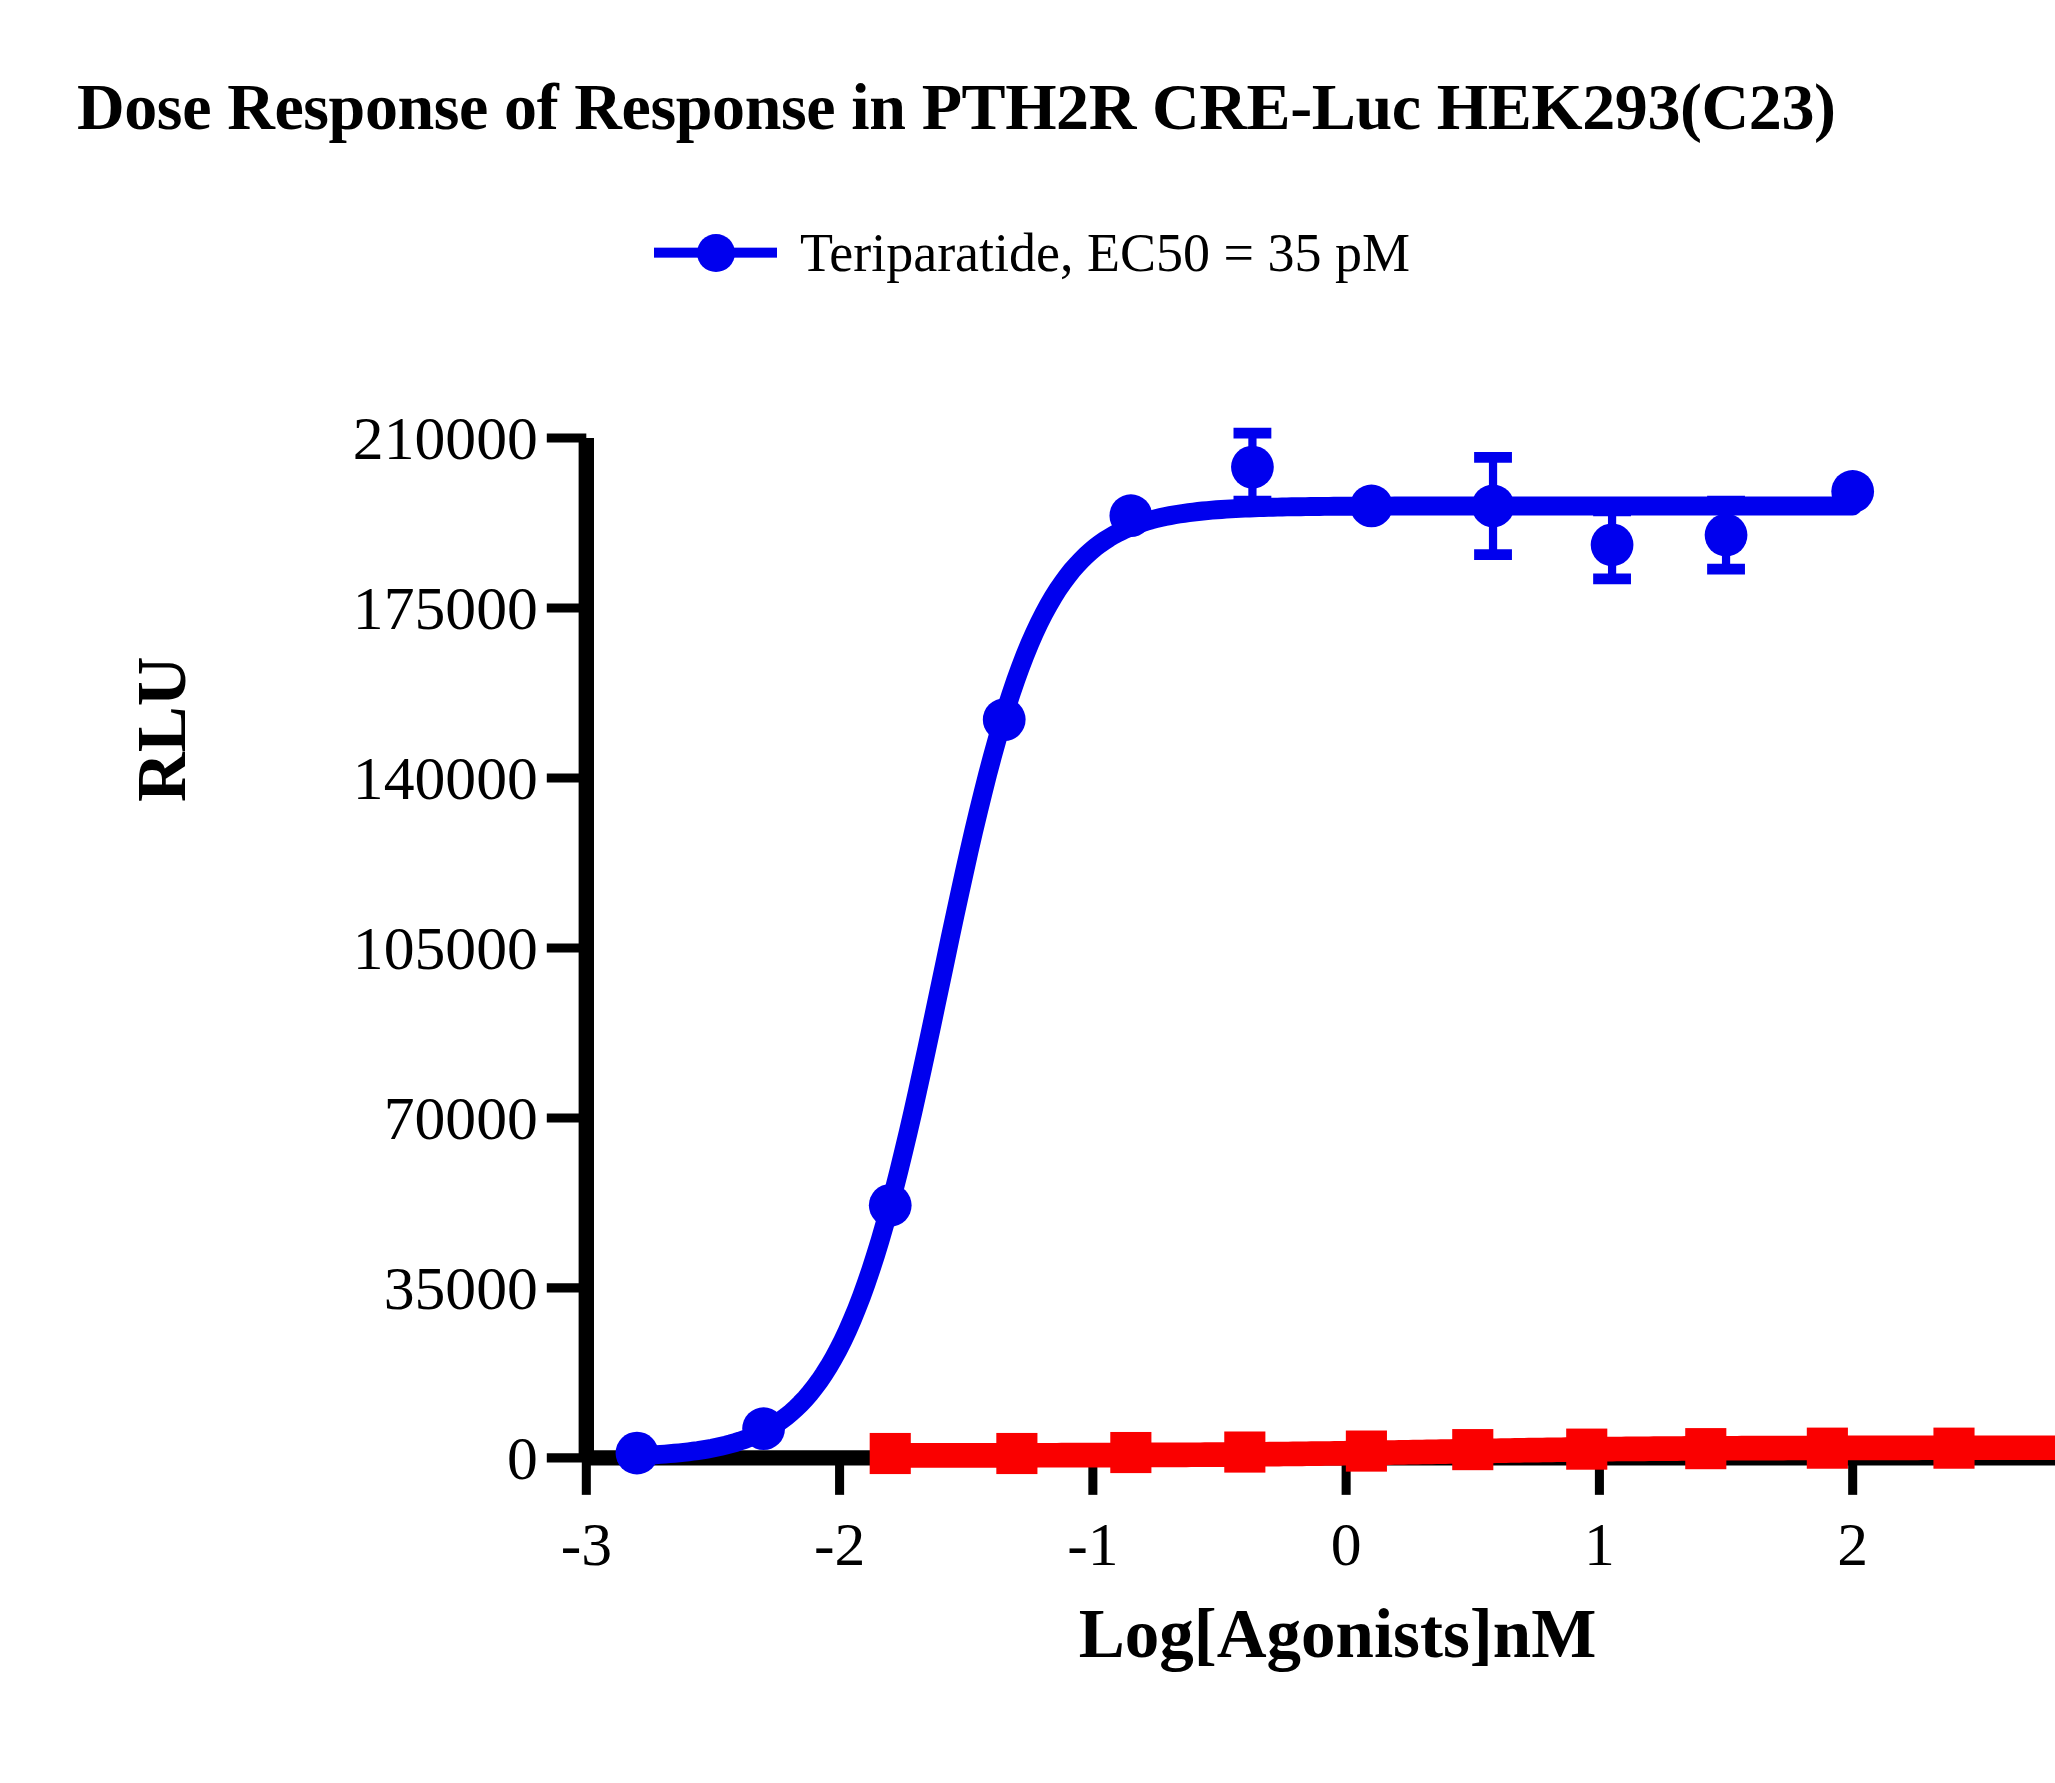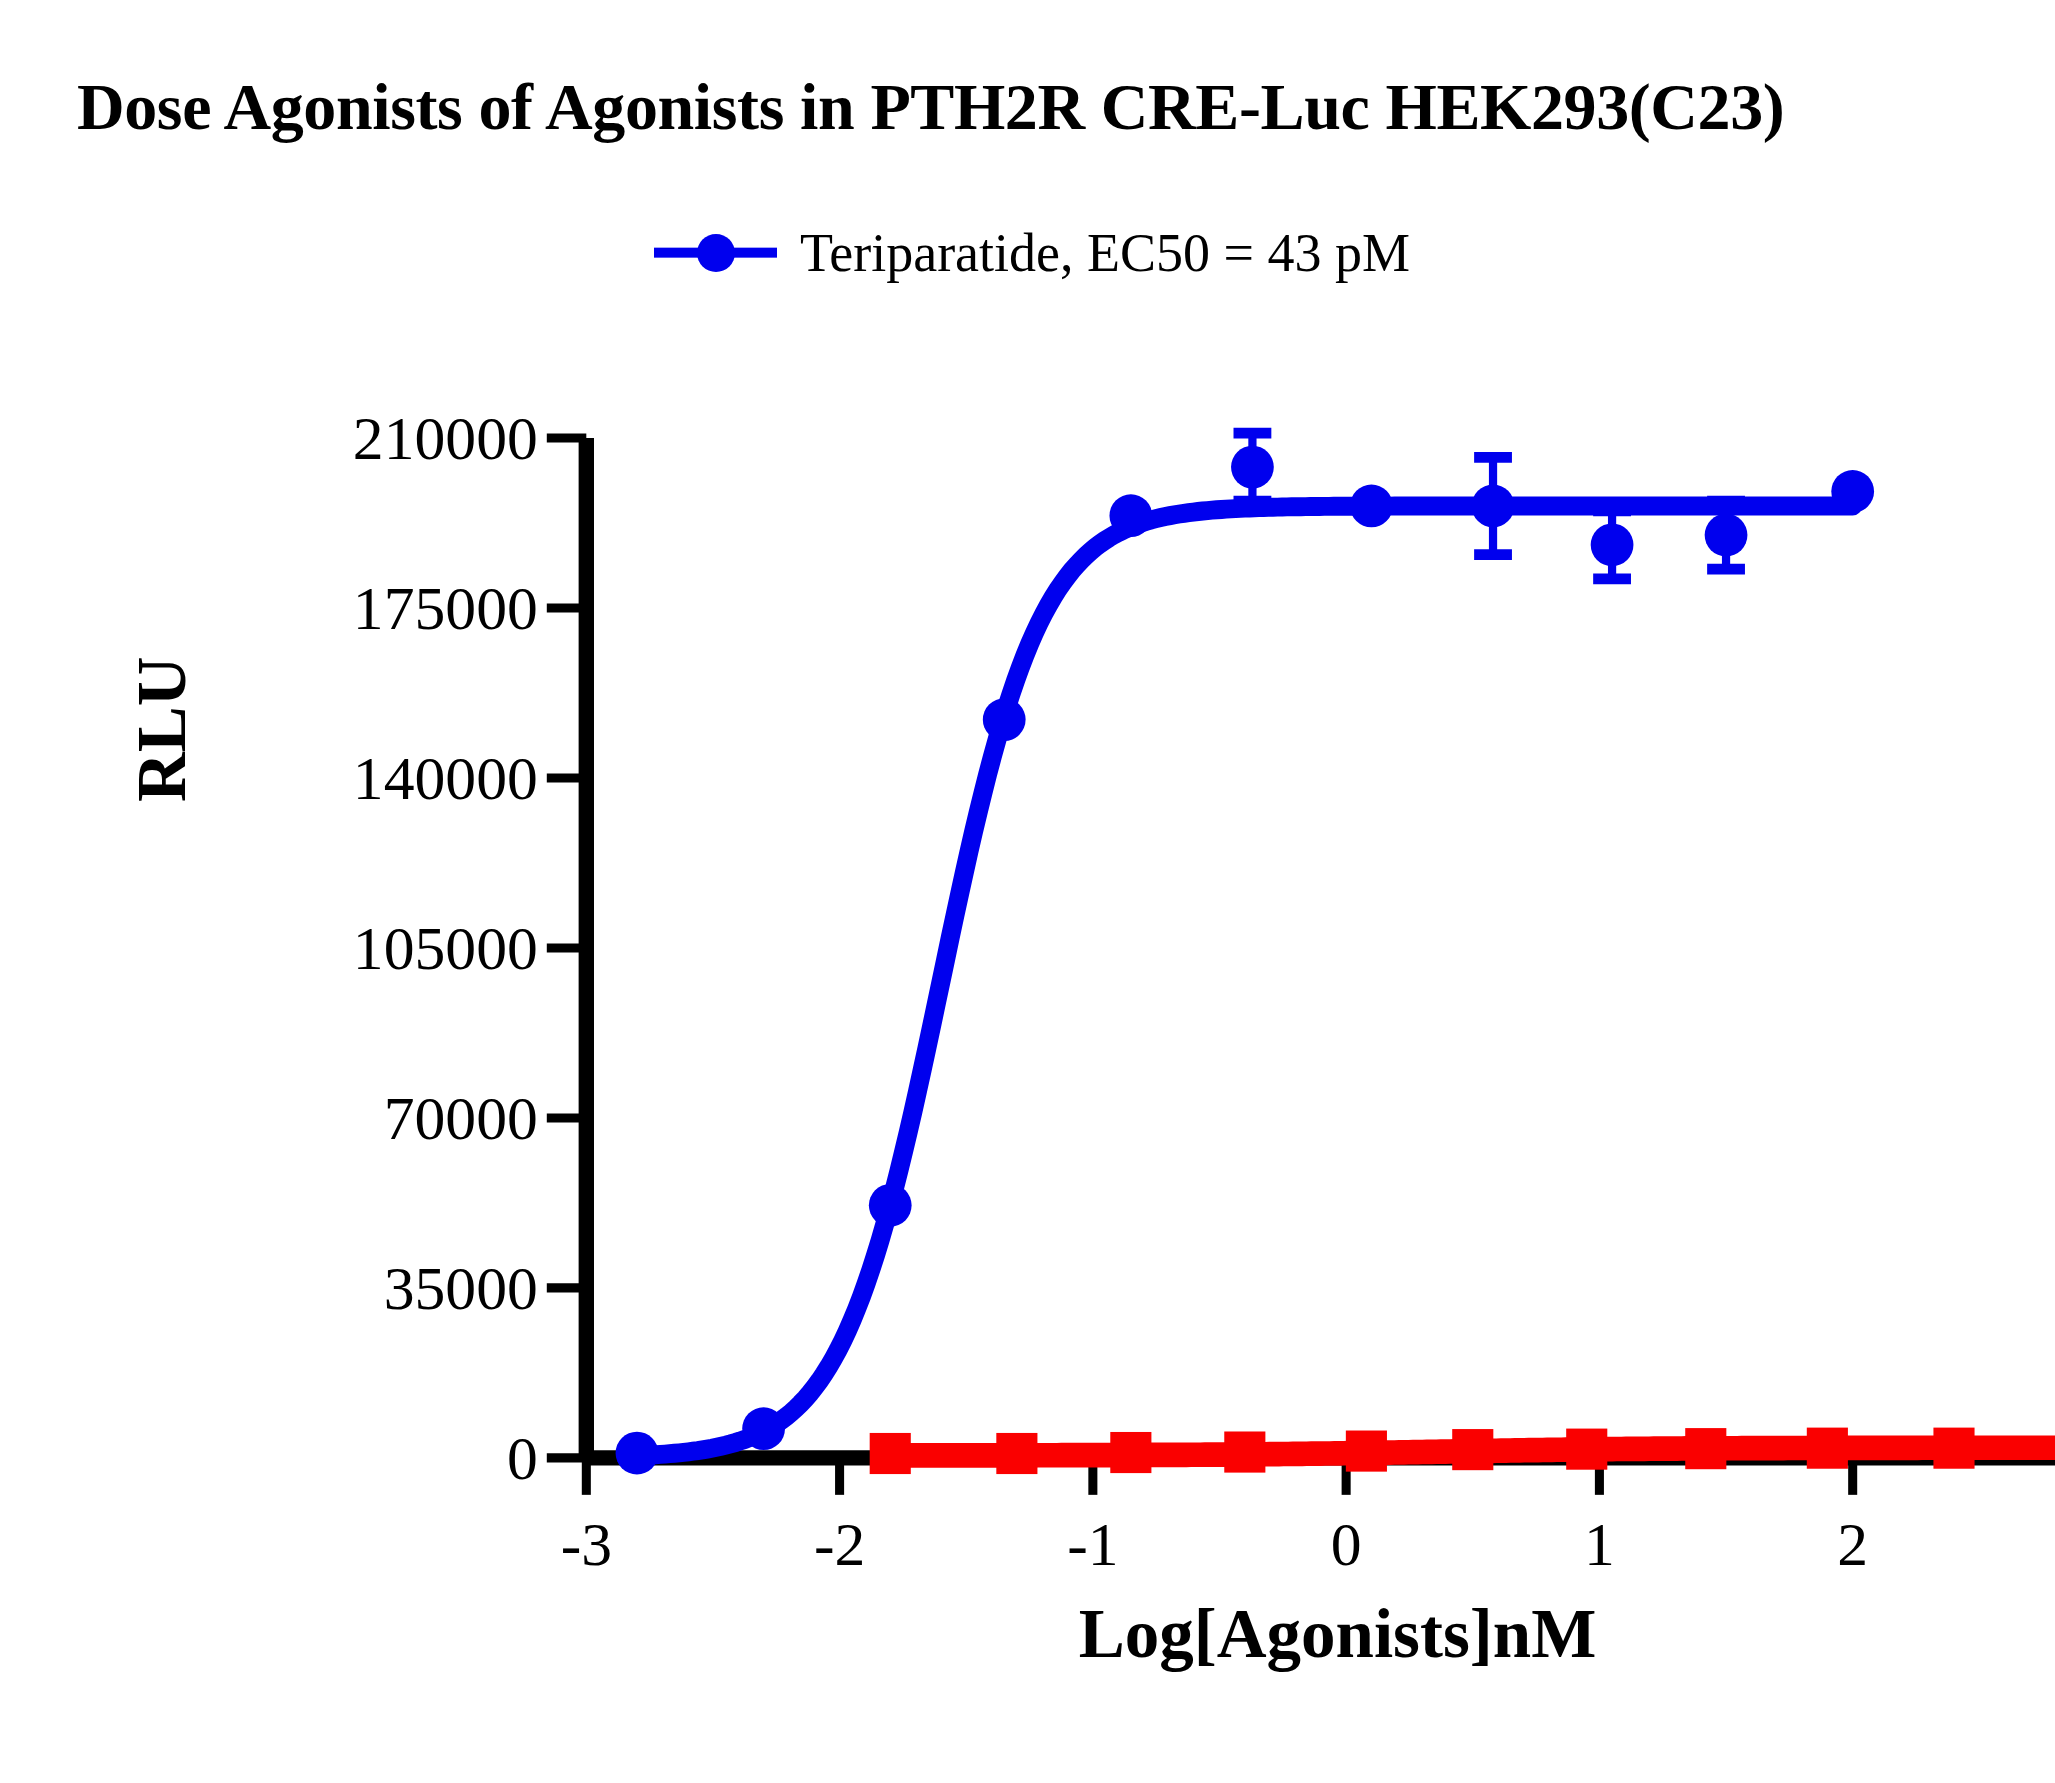--- a/index.html
+++ b/index.html
@@ -45,29 +45,29 @@
     font-family:"Liberation Serif",serif;font-size:150px;fill:#000;
   }
   .tick-label.y{text-anchor:end;}
   .tick-label.x{text-anchor:middle;}
 </style>
 </head>
 <body>
 
 <div id="page">
 
-  <div class="chart-title">Dose Agonists of Agonists in PTH2R CRE-Luc HEK293(C23)</div>
+  <div class="chart-title">Dose Response of Response in PTH2R CRE-Luc HEK293(C23)</div>
 
   <div class="legend">
     <div class="legend-row">
       <span class="legend-key">
         <span class="legend-line" id="lk0line" style="background: rgb(0, 0, 238);"></span>
         <span class="legend-marker circle" id="lk0mark" style="background: rgb(0, 0, 238);"></span>
       </span>
-      <span class="legend-label">Teriparatide, EC50 = 43 pM</span>
+      <span class="legend-label">Teriparatide, EC50 = 35 pM</span>
     </div>
   </div>
 
   <div class="ylabel">RLU</div>
   <div class="xlabel">Log[Agonists]nM</div>
 
   <svg id="plot" viewBox="0 0 6506 4338" preserveAspectRatio="none">
     <g id="axes-layer">
         <line x1="1426" y1="3545" x2="1426" y2="1065" stroke="#000000" stroke-width="37.4"></line>
         <line x1="1329.9" y1="3545" x2="1426" y2="3545" stroke="#000000" stroke-width="22"></line>

